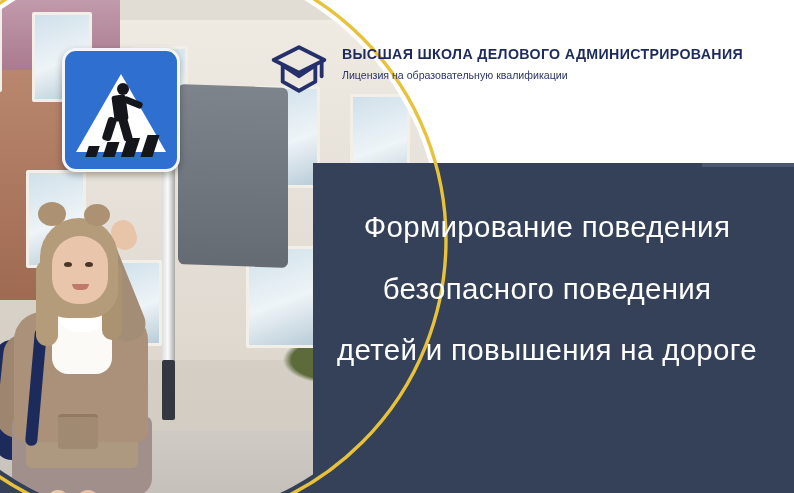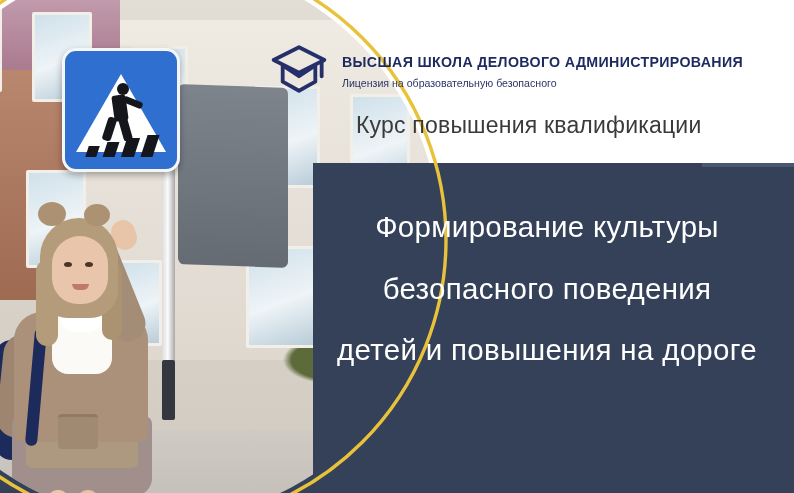--- a/index.html
+++ b/index.html
@@ -97,21 +97,21 @@
   .navy-layer{position:absolute;left:0;top:0;width:794px;height:493px;pointer-events:none;}
 
   
   .gold-layer{position:absolute;left:0;top:0;width:794px;height:493px;pointer-events:none;}
 
   
   .header{
     position:absolute;left:0;top:0;width:794px;height:163px;
   }
   .brand{
-    position:absolute;left:270px;top:40px;display:flex;align-items:center;gap:14px;
+    position:absolute;left:270px;top:40px;display:flex;align-items:flex-start;gap:14px;
   }
   .cap-icon{width:58px;height:58px;flex:0 0 auto;}
   .brand-text{padding-top:6px;}
   .brand-title{
     font-size:14.2px;font-weight:bold;color:#1d2a5e;letter-spacing:.35px;white-space:nowrap;
   }
   .brand-sub{
     margin-top:7px;font-size:10.6px;color:#2b3566;line-height:1.28;white-space:nowrap;
   }
   .course-line{
@@ -219,26 +219,25 @@
   <div class="header">
     <div class="brand">
       <svg class="cap-icon" viewBox="0 0 64 64">
         <path d="M32 8 L60 22 L32 36 L4 22 Z" fill="none" stroke="#25306b" stroke-width="4.2" stroke-linejoin="round"></path>
         <path d="M14 28 L14 46 L32 56 L50 46 L50 28 L32 40 Z" fill="none" stroke="#25306b" stroke-width="4.2" stroke-linejoin="round"></path>
         <line x1="57" y1="23" x2="57" y2="40" stroke="#25306b" stroke-width="4.2" stroke-linecap="round"></line>
       </svg>
       <div class="brand-text">
         <div class="brand-title">ВЫСШАЯ ШКОЛА ДЕЛОВОГО АДМИНИСТРИРОВАНИЯ</div>
         <div class="brand-sub">
-          <div>Лицензия на образовательную безопасного</div>
+          <div>Лицензия на образовательную квалификации</div>
         </div>
       </div>
     </div>
-    <div class="course-line">Курс повышения квалификации</div>
   </div>
 
   <div class="title-block">
-    <div class="title-line">Формирование культуры</div>
+    <div class="title-line">Формирование поведения</div>
     <div class="title-line">безопасного поведения</div>
     <div class="title-line">детей и повышения на дороге</div>
   </div>
 
 </div>
 
 </body></html>

